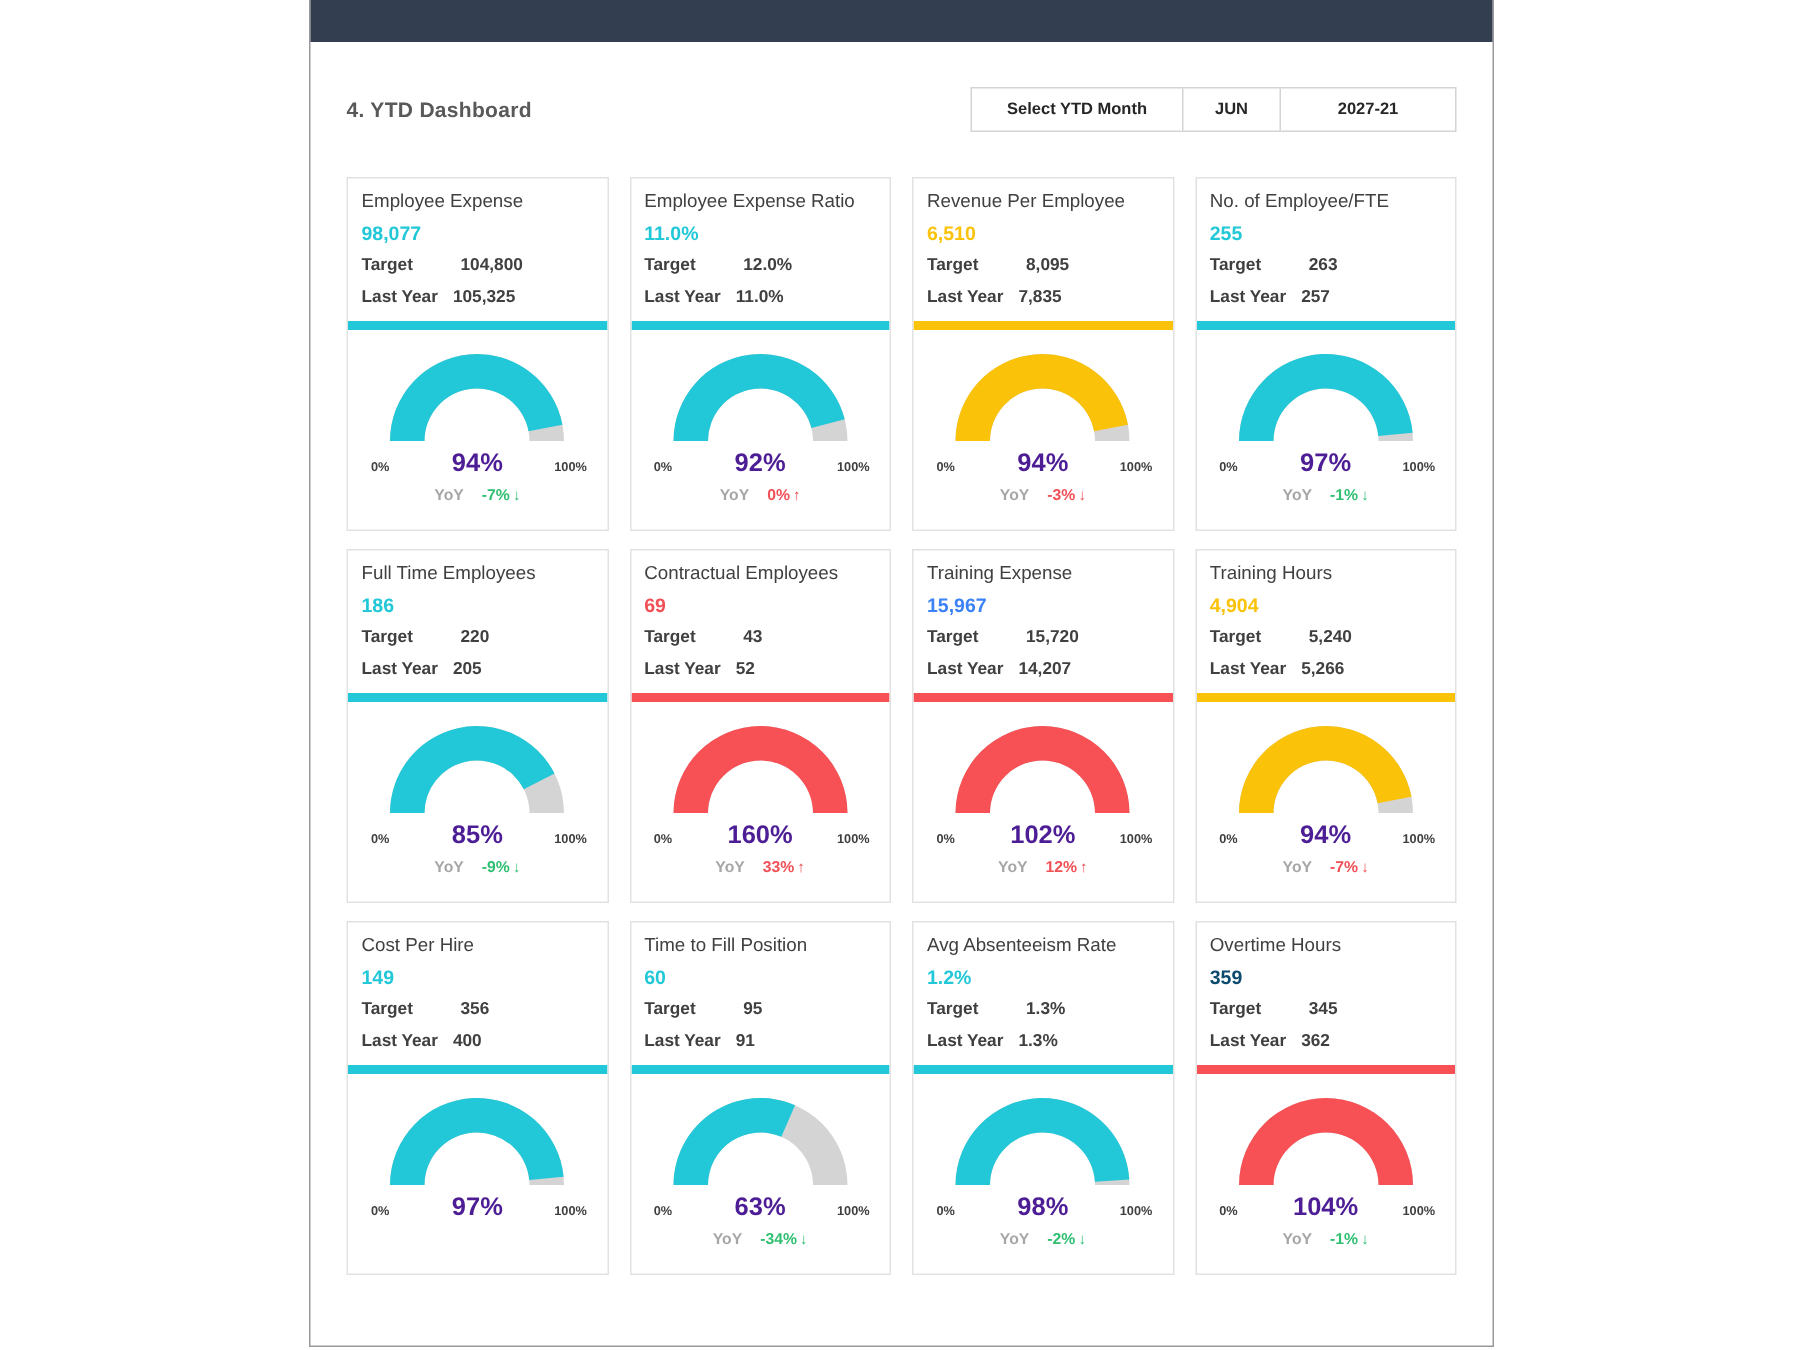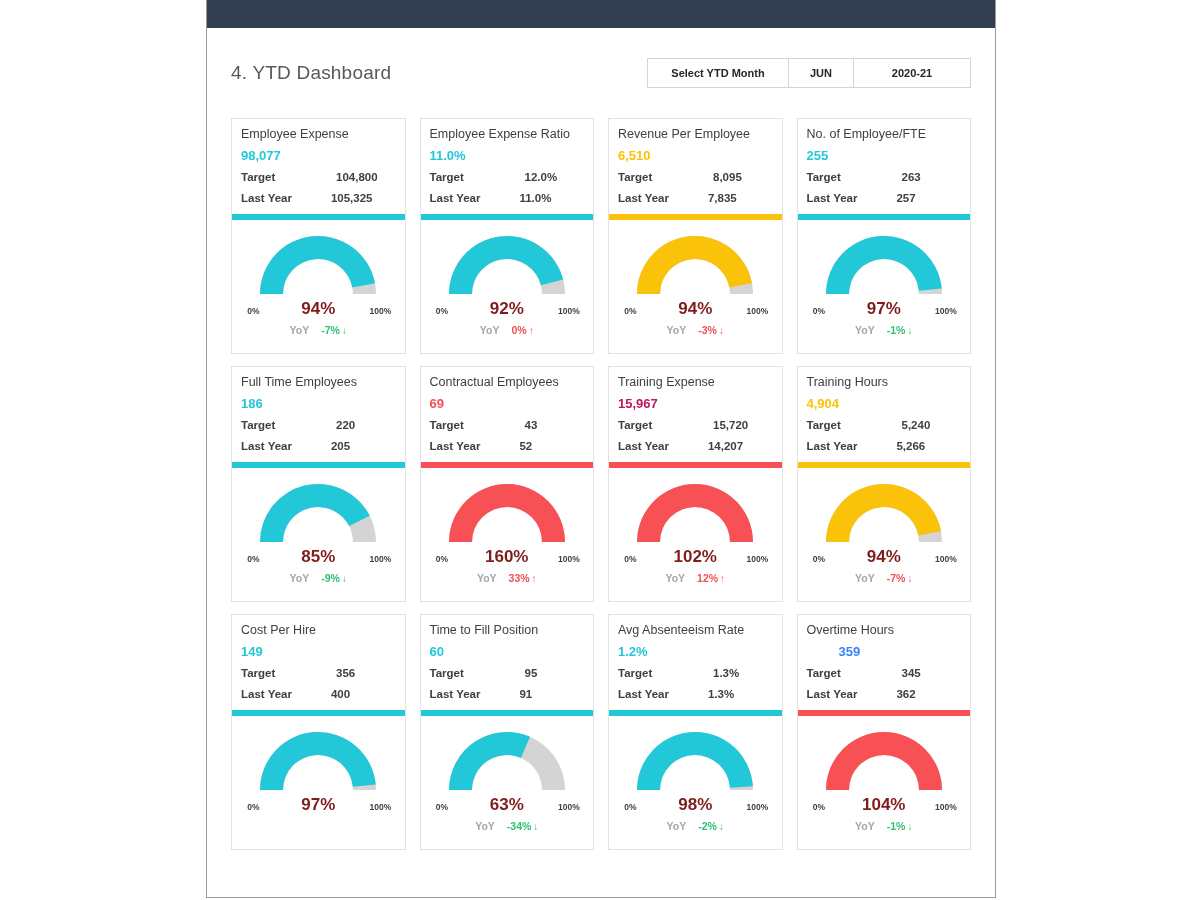--- a/index.html
+++ b/index.html
@@ -50,23 +50,23 @@
   
   .header-row {
     display: flex;
     align-items: center;
     justify-content: space-between;
     height: 72px;
     padding-top: 18px;
     box-sizing: border-box;
   }
   .page-title {
-    font-size: 19px;
+    font-size: 14px;
     color: #595959;
-    font-weight: 400;
+    font-weight: 700;
     letter-spacing: .2px;
     white-space: nowrap;
   }
   .selector {
     display: flex;
     border: 1px solid #d4d4d4;
     background: #ffffff;
     height: 28px;
   }
   .selector-cell {
@@ -119,21 +119,20 @@
     margin-top: 7px;
     line-height: 1.1;
   }
   .kpi-row {
     display: flex;
     margin-top: 8px;
     font-size: 11.5px;
     font-weight: bold;
     color: #404040;
     line-height: 1.1;
-    gap: 29px;
   }
   .kpi-row .lbl { flex: 0 0 auto; }
   .kpi-row .val { margin-left: 10px; }
   .kpi-row.wide .lbl { min-width: 58px; }
   .kpi-row.wide .val { margin-left: 8px; }
 
   .accent-bar {
     height: 6px;
     width: 100%;
     margin-top: 10px;
@@ -171,21 +170,21 @@
   }
   .g-min { left: 4px; }
   .g-max { right: 2px; }
   .g-pct {
     position: absolute;
     left: 0; right: 0;
     top: 0;
     text-align: center;
     font-size: 17px;
     font-weight: bold;
-    color: #7f1d1d;
+    color: #4c1d95;
     line-height: 1;
   }
   .yoy-row {
     display: flex;
     align-items: baseline;
     justify-content: center;
     gap: 12px;
     margin-top: 4px;
     width: 150px;
   }
@@ -209,21 +208,21 @@
 <div id="screen">
   <div id="page">
     <div id="topbar"></div>
     <div id="content">
 
       <div class="header-row">
         <div class="page-title">4. YTD Dashboard</div>
         <div class="selector">
           <div class="selector-cell sel-label">Select YTD Month</div>
           <div class="selector-cell sel-month">JUN</div>
-          <div class="selector-cell sel-year">2020-21</div>
+          <div class="selector-cell sel-year">2027-21</div>
         </div>
       </div>
 
       <div class="grid">
           <div class="card">
             <div class="card-top">
               <div class="kpi-title">Employee Expense</div>
               <div class="kpi-value" style="color: rgb(34, 200, 216);">98,077</div>
               <div class="kpi-row wide">
                 <span class="lbl">Target</span>
@@ -409,21 +408,21 @@
               </div>
               <div class="yoy-row">
                 <span class="yoy-label">YoY</span>
                 <span class="yoy-value" style="color: rgb(240, 80, 86);"><span>33%</span><span class="yoy-arrow">↑</span></span>
               </div>
             </div>
           </div>
           <div class="card">
             <div class="card-top">
               <div class="kpi-title">Training Expense</div>
-              <div class="kpi-value" style="color: #be185d;">15,967</div>
+              <div class="kpi-value" style="color: #3b82f6;">15,967</div>
               <div class="kpi-row wide">
                 <span class="lbl">Target</span>
                 <span class="val">15,720</span>
               </div>
               <div class="kpi-row">
                 <span class="lbl">Last Year</span>
                 <span class="val">14,207</span>
               </div>
             </div>
             <div class="accent-bar" style="background: rgb(247, 80, 85);"></div>
@@ -569,21 +568,21 @@
               </div>
               <div class="yoy-row">
                 <span class="yoy-label">YoY</span>
                 <span class="yoy-value" style="color: rgb(47, 191, 113);"><span>-2%</span><span class="yoy-arrow">↓</span></span>
               </div>
             </div>
           </div>
           <div class="card">
             <div class="card-top">
               <div class="kpi-title">Overtime Hours</div>
-              <div class="kpi-value" style="color: #3b82f6; margin-left: 32px;">359</div>
+              <div class="kpi-value" style="color: #0c4a6e;">359</div>
               <div class="kpi-row wide">
                 <span class="lbl">Target</span>
                 <span class="val">345</span>
               </div>
               <div class="kpi-row">
                 <span class="lbl">Last Year</span>
                 <span class="val">362</span>
               </div>
             </div>
             <div class="accent-bar" style="background: rgb(247, 80, 85);"></div>

